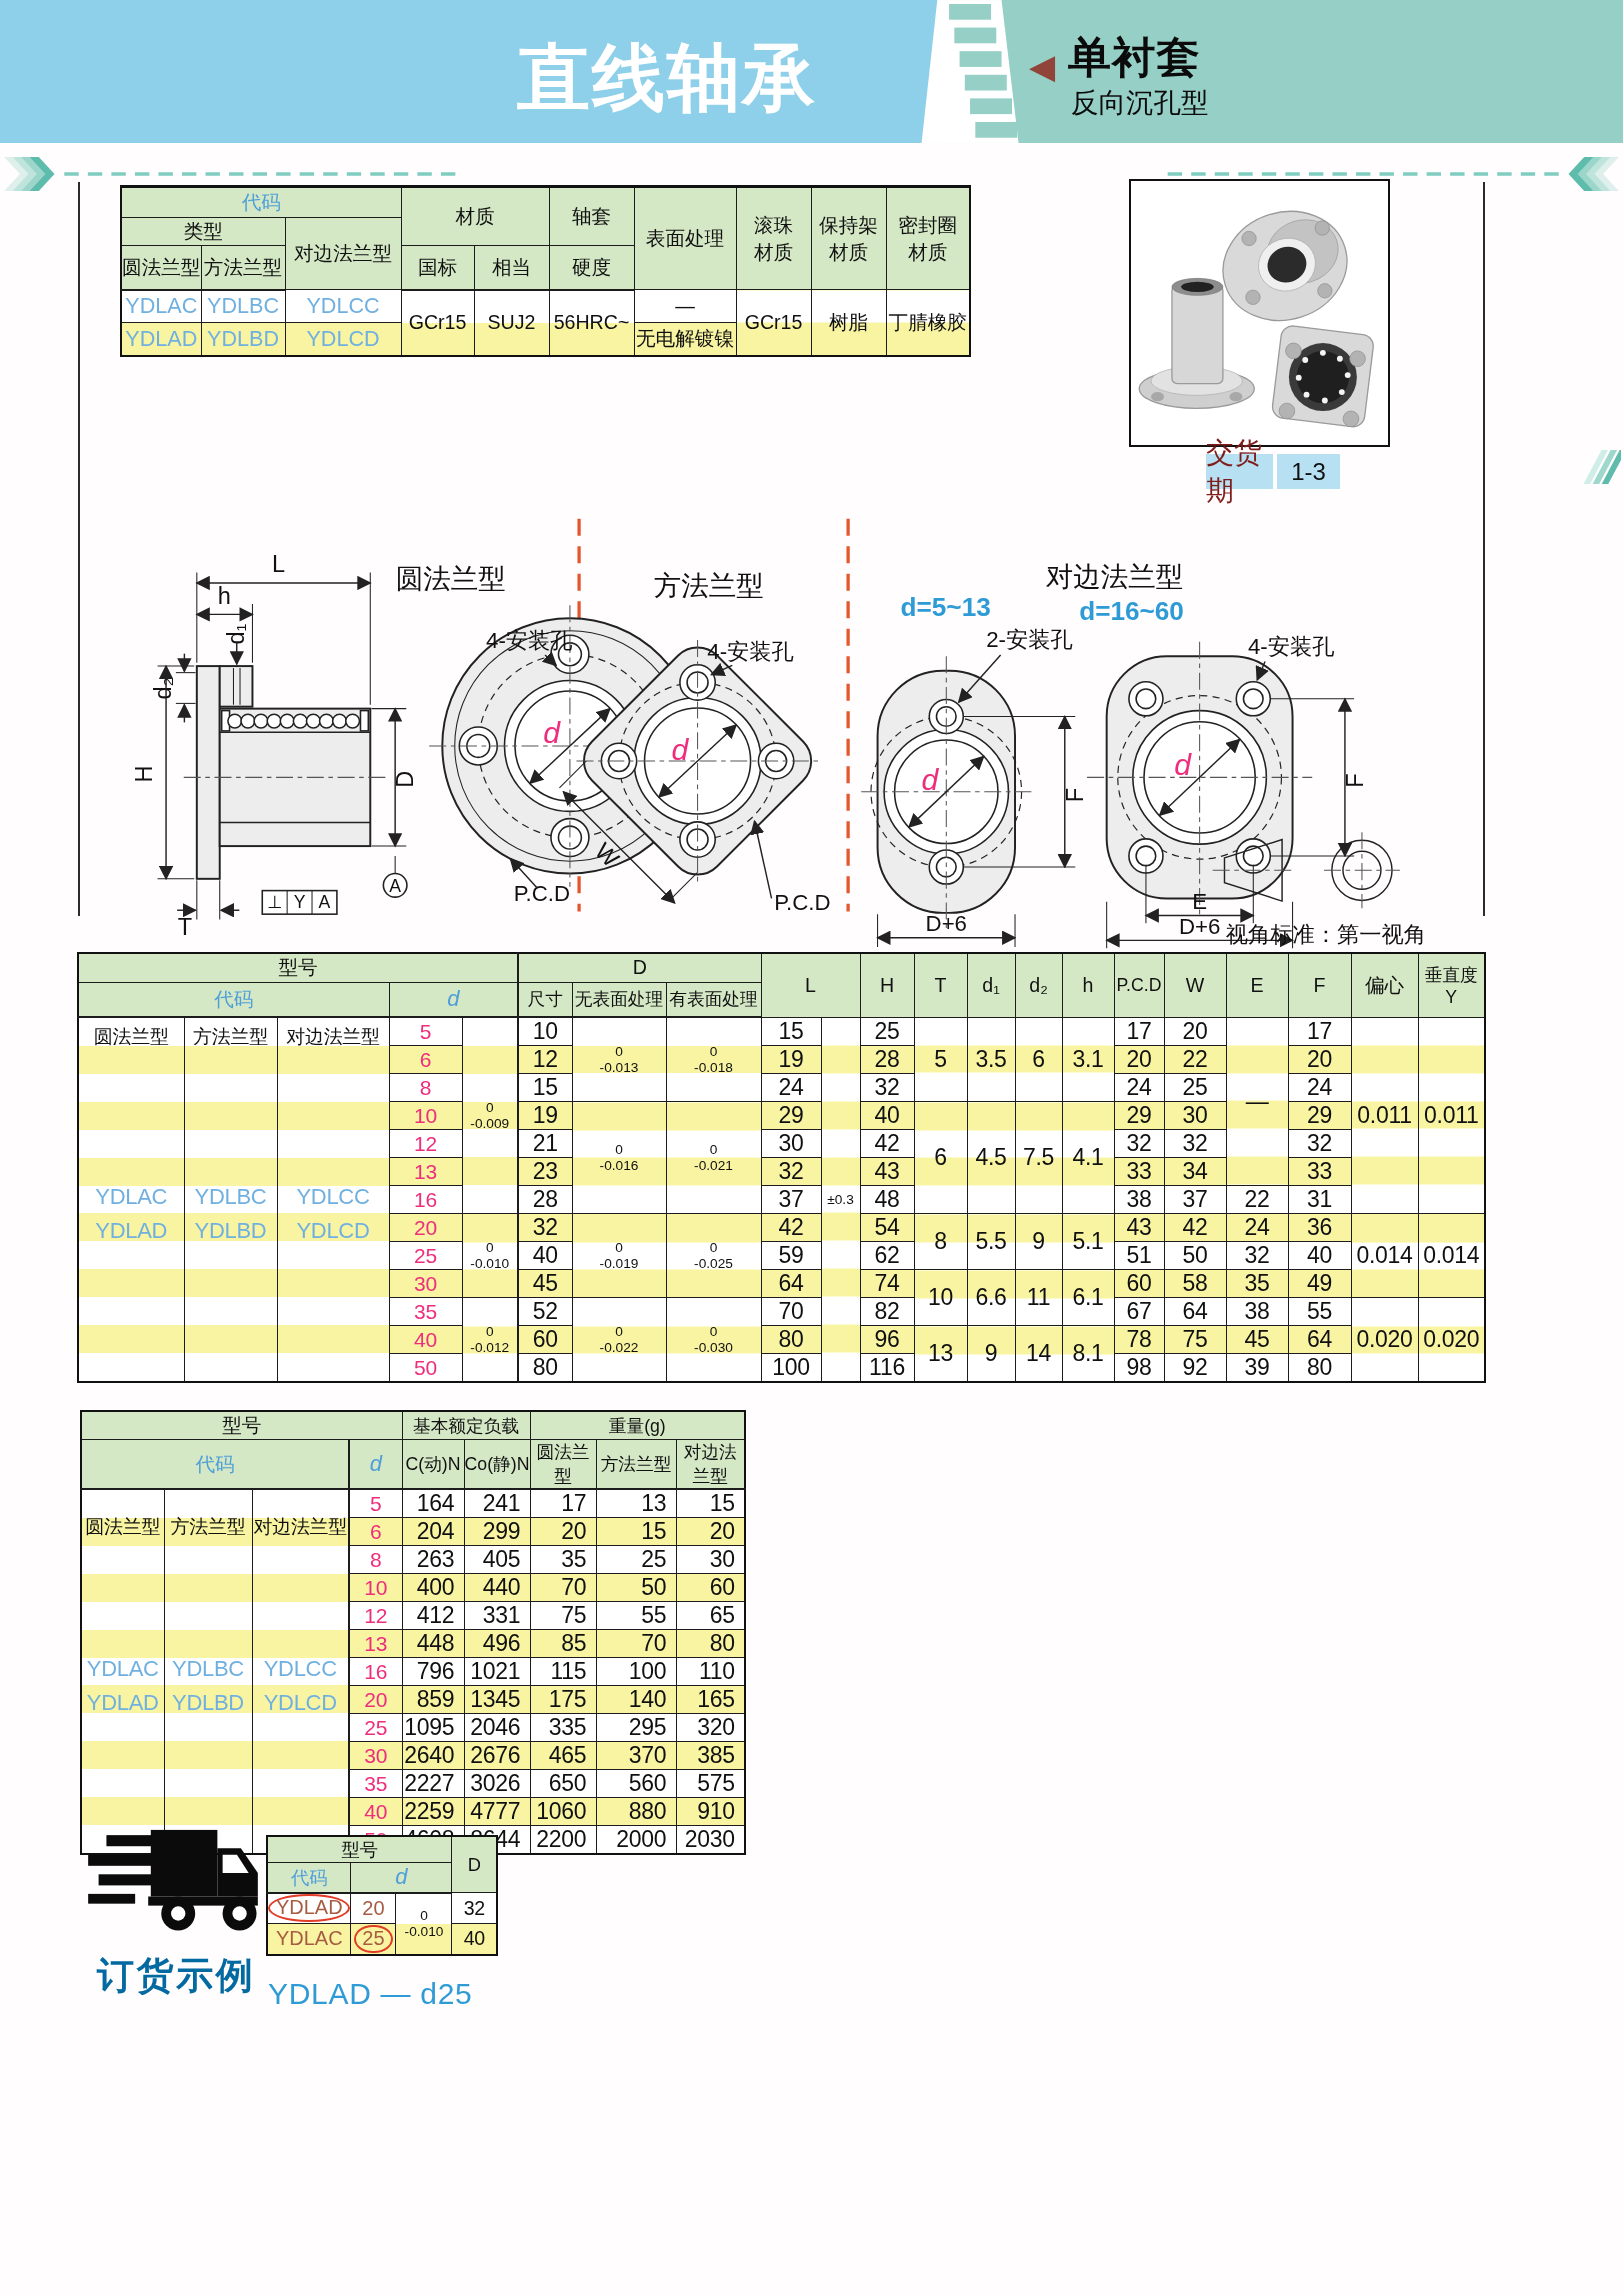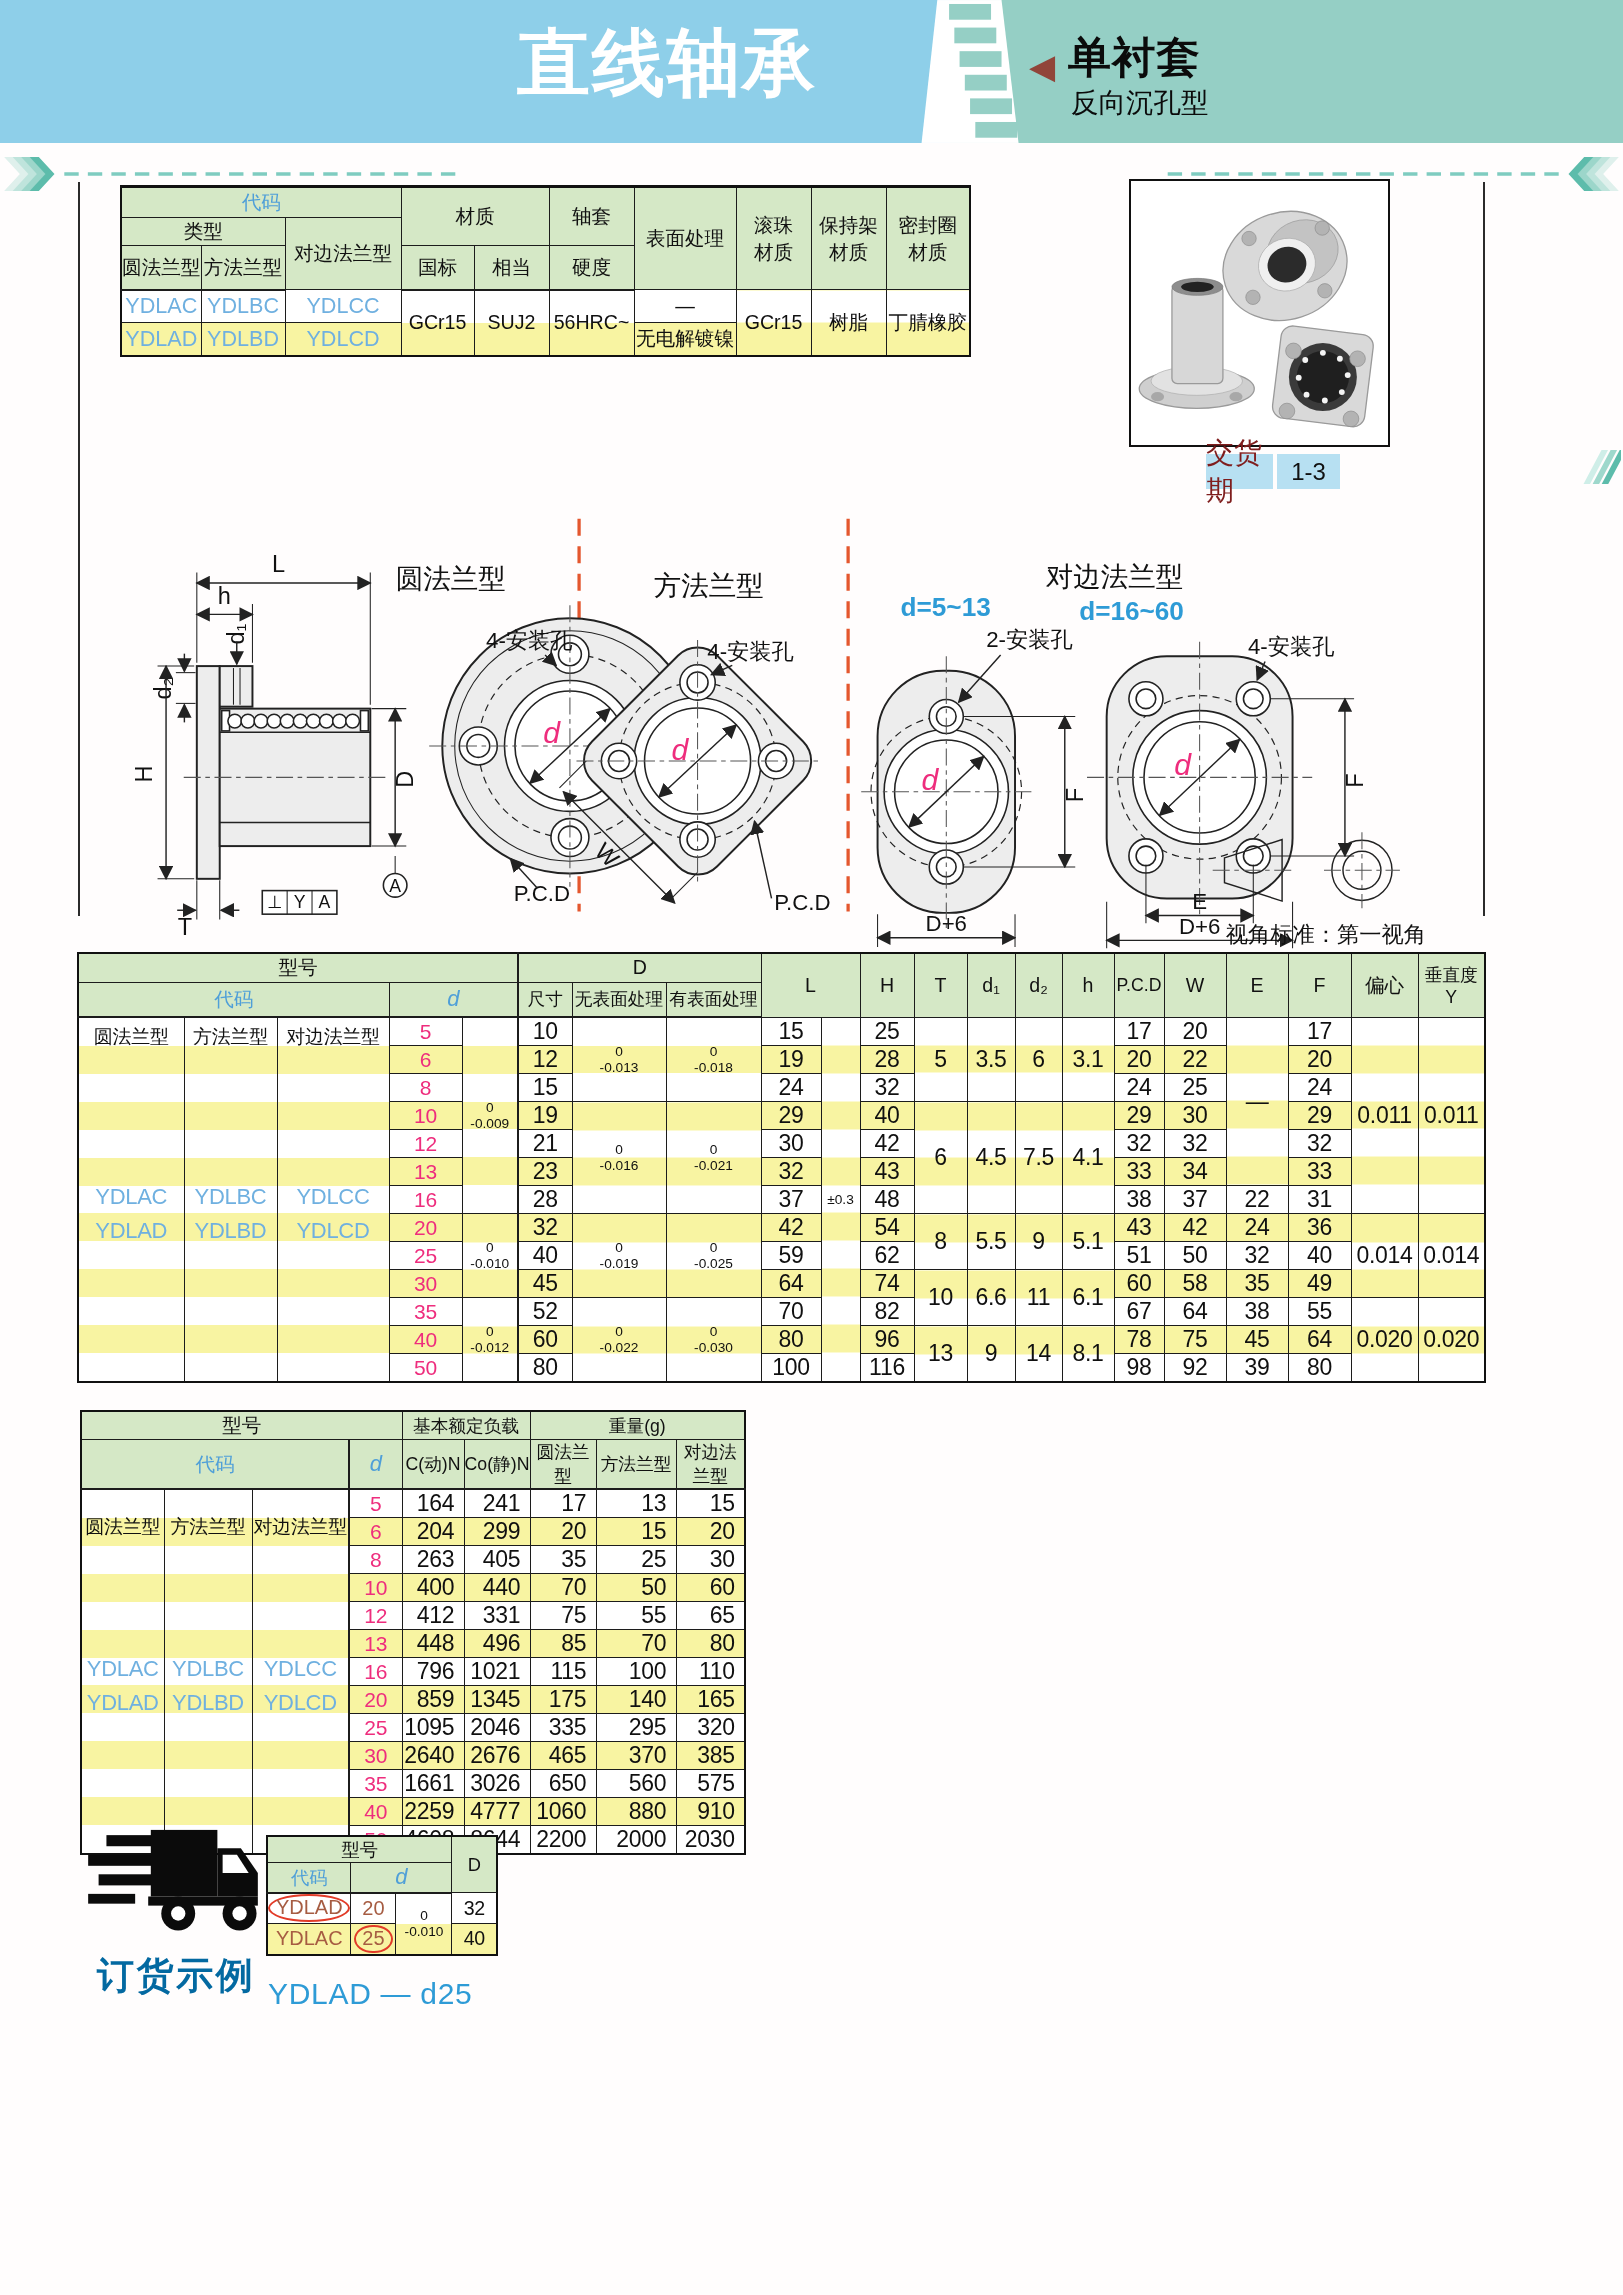--- a/index.html
+++ b/index.html
@@ -3,21 +3,21 @@
 <meta charset="utf-8">
 <style>
   html,body{margin:0;padding:0;background:#888;}
   .page{position:relative;width:1623px;height:2295px;background:#fffdfd;
         font-family:"Liberation Sans","DejaVu Sans",sans-serif;overflow:hidden;margin:0 auto;}
   .abs{position:absolute;}
 
   
   .hd-blue{left:0;top:0;width:950px;height:143px;background:#8ecfe9;}
   .hd-teal{left:950px;top:0;width:673px;height:143px;background:#95cfc5;}
-  .hd-title{left:517px;top:15px;width:366px;color:#fff;font-size:73px;font-weight:bold;letter-spacing:2px;}
+  .hd-title{left:517px;top:30px;width:366px;color:#fff;font-size:73px;font-weight:bold;letter-spacing:2px;}
   .hd-arrow{left:1029px;top:46px;color:#91453a;font-size:34px;}
   .hd-cat{left:1068px;top:29px;color:#0b0b0b;font-size:43px;font-weight:bold;letter-spacing:1.3px;}
   .hd-sub{left:1071px;top:85px;color:#0b0b0b;font-size:27.5px;}
 
   
   .vline{width:2px;background:#2b2b2b;}
 
   
   .ctable{border-collapse:collapse;table-layout:fixed;background:#fff;border:2px solid #111;}
   .ctable th,.ctable td{border:1.3px solid #1c1c1c;text-align:center;vertical-align:middle;
@@ -801,21 +801,21 @@
           <tr style="height: 25px;">
             <td class="dval blh yellow">30</td>
             <td class="num yellow">2640</td>
             <td class="num yellow">2676</td>
             <td class="num yellow">465</td>
             <td class="num yellow">370</td>
             <td class="num yellow">385</td>
           </tr>
           <tr style="height: 25px;">
             <td class="dval blh">35</td>
-            <td class="num">1661</td>
+            <td class="num">2227</td>
             <td class="num">3026</td>
             <td class="num">650</td>
             <td class="num">560</td>
             <td class="num">575</td>
           </tr>
           <tr style="height: 25px;">
             <td class="dval blh yellow">40</td>
             <td class="num yellow">2259</td>
             <td class="num yellow">4777</td>
             <td class="num yellow">1060</td>

